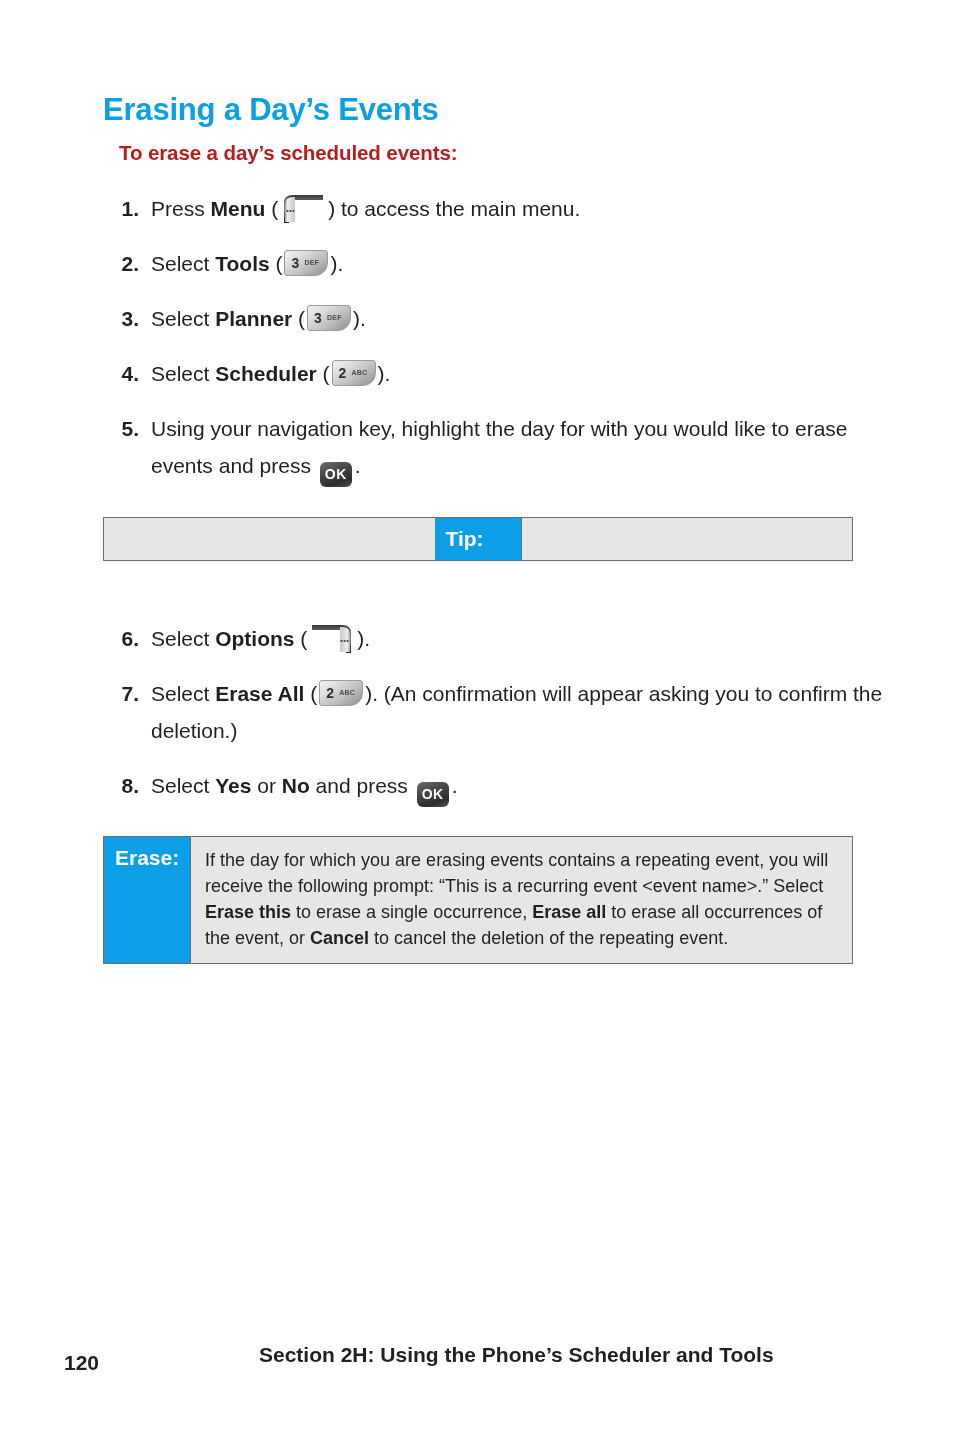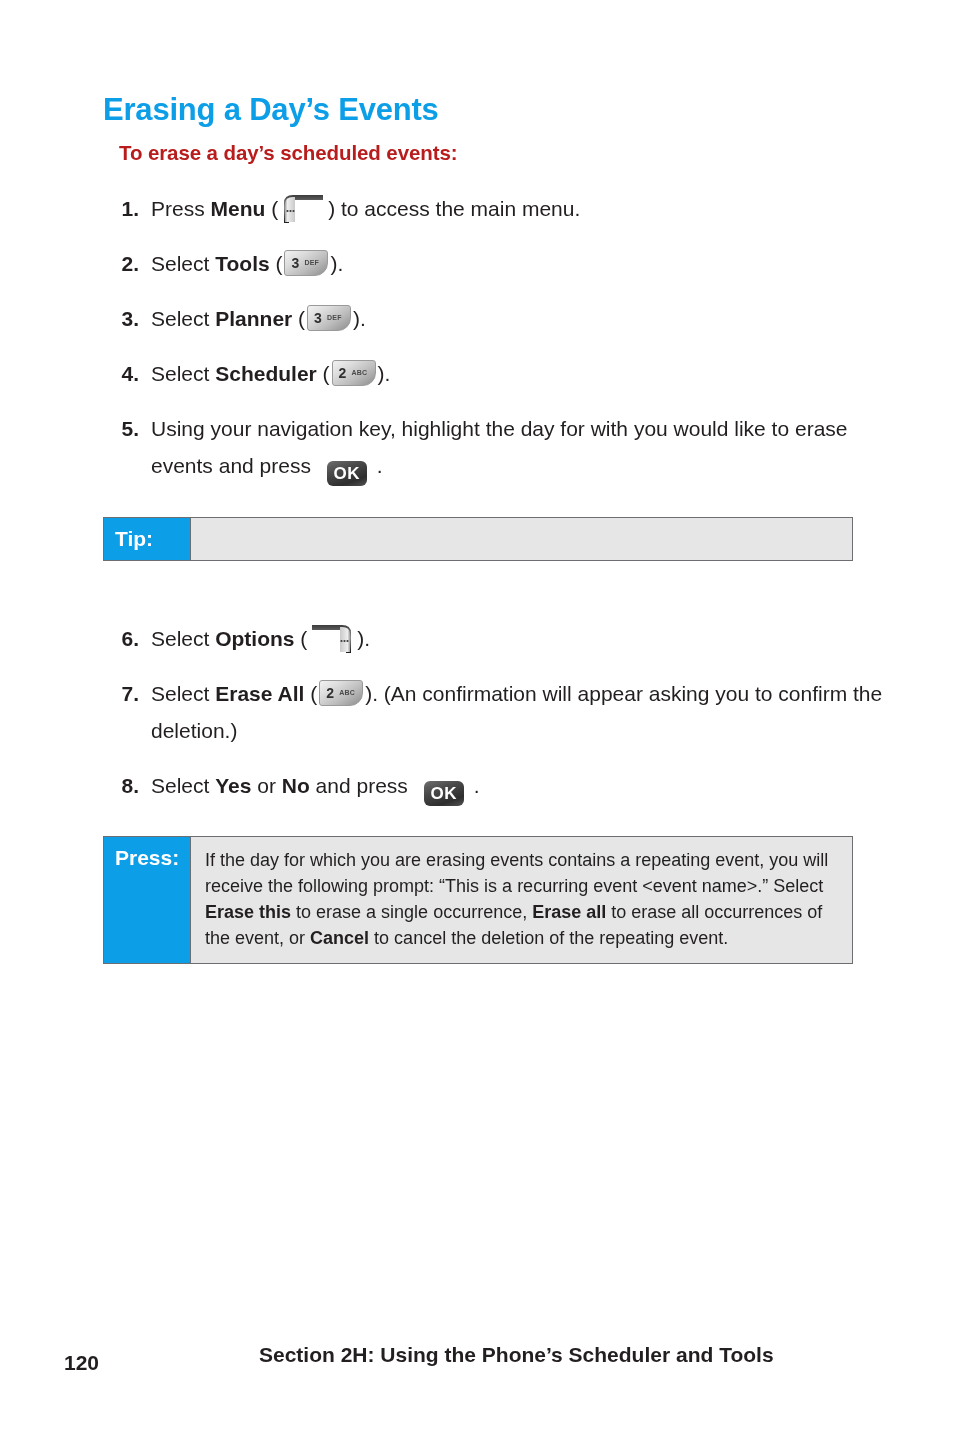--- a/index.html
+++ b/index.html
@@ -118,27 +118,27 @@
     height: 34px;
     vertical-align: -10px;
     margin: 0 2px;
   }
   .softkey svg { display: block; }
 
   
   .okkey {
     display: inline-block;
     vertical-align: -6px;
-    margin: 0 10px;
-    width: 40px;
+    margin: 0 3px;
+    width: 32px;
     height: 25px;
     border-radius: 6px;
     background: linear-gradient(160deg, #6f6f6f 0%, #4a4a4a 35%, #2e2e2e 75%, #545454 100%);
     color: #ffffff;
-    font-size: 17px;
+    font-size: 14px;
     font-weight: bold;
     line-height: 25px;
     text-align: center;
     letter-spacing: 0.5px;
     box-sizing: border-box;
   }
 
   
   .callout {
     position: absolute;
@@ -164,21 +164,21 @@
     flex: 1 1 auto;
     background: #e6e6e6;
     padding: 10px 14px 12px 14px;
     font-size: 18px;
     line-height: 26px;
     color: #231f20;
     box-sizing: border-box;
   }
   .callout-body b { font-weight: bold; }
 
-  #tip-callout { top: 517px; }
+  #tip-callout { top: 517px; justify-content: center; }
   #note-callout { top: 836px; }
 
   
   .footer-page-number {
     position: absolute;
     left: 64px;
     top: 1343px;
     font-size: 21px;
     font-weight: bold;
     color: #231f20;
@@ -284,20 +284,20 @@
     </div>
 
     <div class="step">
       <div class="step-num">8.</div>
       <div class="step-body"><span>Select </span><b>Yes</b><span> or </span><b>No</b><span> and press </span><span class="okkey">OK</span><span>.</span></div>
     </div>
 
   </div>
 
   <div class="callout" id="note-callout">
-    <div class="callout-label">Press:</div>
+    <div class="callout-label">Erase:</div>
     <div class="callout-body"><span>If the day for which you are erasing events contains a repeating event, you will receive the following prompt: “This is a recurring event &lt;event name&gt;.” Select </span><b>Erase this</b><span> to erase a single occurrence, </span><b>Erase all</b><span> to erase all occurrences of the event, or </span><b>Cancel</b><span> to cancel the deletion of the repeating event.</span></div>
   </div>
 
   <div class="footer-page-number">120</div>
   <div class="footer-section">Section 2H: Using the Phone’s Scheduler and Tools</div>
 
 </div>
 
 </body></html>

